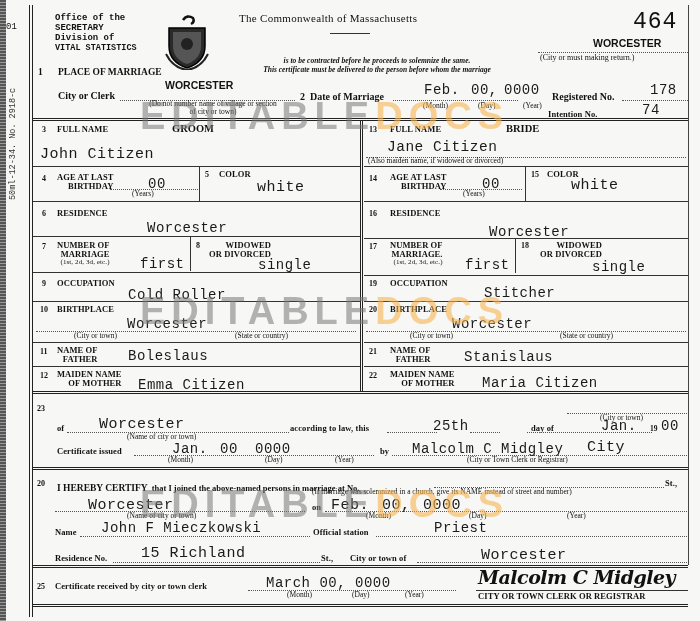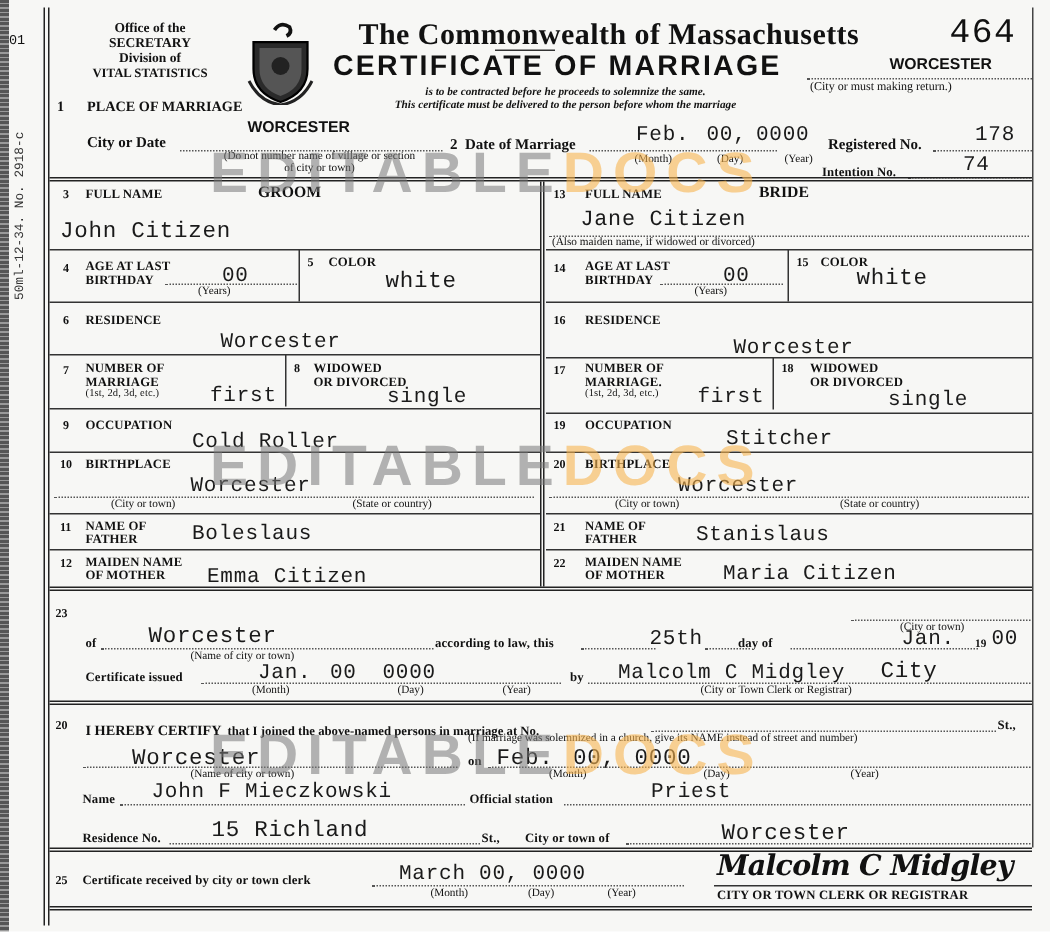--- a/index.html
+++ b/index.html
@@ -1,90 +1,89 @@
 <!DOCTYPE html>
 <html><head>
 <meta charset="utf-8">
 <style>
   * { box-sizing: border-box; margin: 0; padding: 0; }
   html, body { width: 700px; height: 621px; background: #fff; overflow: hidden; }
   body { position: relative; font-family: "Liberation Serif", "DejaVu Serif", serif; color: #111; }
 
   .page { position: absolute; left: 0; top: 0; width: 700px; height: 621px; background: #f7f7f5; }
   .abs { position: absolute; white-space: nowrap; }
-  .lbl { font-family: "Liberation Serif", serif; font-weight: bold; font-size: 8.5px; line-height: 9px; letter-spacing: 0.1px; }
+  .lbl { font-family: "Liberation Serif", serif; font-weight: bold; font-size: 8.5px; line-height: 9px; letter-spacing: 0.1px; text-align: right; }
   .lbl-sm { font-family: "Liberation Serif", serif; font-size: 7.5px; line-height: 8px; }
   .lbl-md { font-family: "Liberation Serif", serif; font-weight: bold; font-size: 9.5px; }
   .num { font-family: "Liberation Serif", serif; font-weight: bold; font-size: 8px; }
   .val { font-family: "Liberation Mono", "DejaVu Sans Mono", monospace; font-size: 14px; letter-spacing: 0.5px; color: #1a1a1a; }
   .hline { position: absolute; height: 0; border-top: 1px solid #333; }
   .hdot { position: absolute; height: 0; border-top: 1px dotted #555; }
   .hthick { position: absolute; height: 3px; border-top: 1px solid #222; border-bottom: 1px solid #222; }
   .vline { position: absolute; width: 0; border-left: 1px solid #333; }
   .vdbl { position: absolute; width: 3px; border-left: 1px solid #222; border-right: 1px solid #222; }
 
   .left-strip { position: absolute; left: 0; top: 0; width: 6px; height: 621px; background: repeating-linear-gradient(180deg, #555 0 2px, #999 2px 3px); }
   .frame-left { position: absolute; left: 29px; top: 5px; width: 4px; height: 612px; border-left: 1px solid #222; border-right: 1px solid #222; }
 
   .vertical-code { position: absolute; left: 8px; top: 200px; transform: rotate(-90deg); transform-origin: left top; font-family: "Liberation Mono", monospace; font-size: 8.5px; color: #333; white-space: nowrap; }
 
   .wm { position: absolute; font-family: "Liberation Sans", sans-serif; font-weight: bold; letter-spacing: 6px; white-space: nowrap; pointer-events: none; }
   .wm-grey { color: rgba(120,120,120,0.55); }
   .wm-orange { color: rgba(247,180,80,0.6); }
 
-  .gothic { font-family: "Liberation Serif", serif; font-weight: bold; font-size: 20px; letter-spacing: 0.3px; }
+  .gothic { font-family: "Liberation Serif", serif; font-weight: normal; font-size: 11px; letter-spacing: 0.3px; }
   .cert-title { font-family: "Liberation Sans", sans-serif; font-weight: bold; font-size: 19px; letter-spacing: 1.5px; }
   .italic-note { font-family: "Liberation Serif", serif; font-style: italic; font-weight: bold; font-size: 7.5px; line-height: 9px; text-align: center; }
   .sans-bold { font-family: "Liberation Sans", sans-serif; font-weight: bold; }
   .signature { font-family: "DejaVu Serif", serif; font-style: italic; font-weight: bold; font-size: 19px; letter-spacing: -0.5px; }
 </style>
 </head>
 <body>
 
 <div class="page">
 
   <div class="left-strip"></div>
   <div class="abs" style="left:6px;top:22px;font-family:'Liberation Mono',monospace;font-size:9px;">01</div>
   <div class="vertical-code">50ml-12-34. No. 2918-c</div>
   <div class="frame-left"></div>
 
-  <div class="abs" style="left:55px;top:13px;width:90px;text-align:center;font-size:9px;line-height:10px;font-weight:bold;">
+  <div class="abs" style="left:55px;top:13px;width:90px;font-size:9px;line-height:10px;font-weight:bold;font-family:Liberation Mono, monospace;">
     <div>Office of the</div>
     <div>SECRETARY</div>
     <div>Division of</div>
     <div style="font-size:8.5px;">VITAL STATISTICS</div>
   </div>
 
   <div class="abs" style="left:163px;top:14px;width:48px;height:56px;">
     <svg width="48" height="56" viewBox="0 0 48 56">
       <path d="M20 6 q4 -6 10 -2 q2 4 -2 6" fill="none" stroke="#111" stroke-width="2.5"></path>
       <path d="M6 14 L42 14 L42 32 Q42 48 24 54 Q6 48 6 32 Z" fill="#2a2a2a" stroke="#000" stroke-width="1.5"></path>
       <path d="M10 18 L38 18 L38 32 Q38 45 24 50 Q10 45 10 32 Z" fill="#555"></path>
       <circle cx="24" cy="30" r="6" fill="#222"></circle>
       <path d="M3 40 Q10 54 24 56 Q38 54 45 40" fill="none" stroke="#222" stroke-width="2"></path>
     </svg>
   </div>
 
   <div class="abs gothic" style="left:239px;top:12px;">The Commonwealth of Massachusetts</div>
   <div class="hline" style="left:330px;top:33px;width:40px;border-top:1px solid #333;"></div>
-  <div class="abs cert-title" style="left:222px;top:34px;">CERTIFICATE OF MARRIAGE</div>
   <div class="abs italic-note" style="left:222px;top:56px;width:310px;">
     <div>is to be contracted before he proceeds to solemnize the same.</div>
     <div>This certificate must be delivered to the person before whom the marriage</div>
   </div>
 
   <div class="abs" style="left:633px;top:9px;font-family:'Liberation Mono',monospace;font-size:23px;letter-spacing:1px;">464</div>
   <div class="abs sans-bold" style="left:593px;top:37px;font-size:10.5px;">WORCESTER</div>
   <div class="hdot" style="left:538px;top:52px;width:150px;"></div>
   <div class="abs lbl-sm" style="left:540px;top:54px;font-size:8px;">(City or must making return.)</div>
 
   <div class="abs lbl-md" style="left:38px;top:67px;">1</div>
   <div class="abs lbl-md" style="left:58px;top:67px;">PLACE OF MARRIAGE</div>
   <div class="abs sans-bold" style="left:165px;top:79px;font-size:10.5px;">WORCESTER</div>
-  <div class="abs lbl-md" style="left:58px;top:90px;font-size:10px;">City or Date</div>
+  <div class="abs lbl-md" style="left:58px;top:90px;font-size:10px;">City or Clerk</div>
   <div class="hdot" style="left:120px;top:100px;width:175px;"></div>
   <div class="abs lbl-sm" style="left:128px;top:100px;width:170px;text-align:center;font-size:7.5px;line-height:8px;">
     <div>(Do not number name of village or section</div>
     <div>of city or town)</div>
   </div>
 
   <div class="abs lbl-md" style="left:300px;top:91px;font-size:10px;">2</div>
   <div class="abs lbl-md" style="left:310px;top:91px;font-size:10px;">Date of Marriage</div>
   <div class="hdot" style="left:393px;top:100px;width:125px;"></div>
   <div class="abs val" style="left:424px;top:82px;">Feb.</div>
@@ -254,21 +253,21 @@
   <div class="abs lbl-sm" style="left:600px;top:414px;">(City or town)</div>
 
   <div class="abs lbl" style="left:57px;top:424px;">of</div>
   <div class="hdot" style="left:67px;top:432px;width:222px;"></div>
   <div class="abs val" style="left:99px;top:416px;font-size:15px;">Worcester</div>
   <div class="abs lbl-sm" style="left:127px;top:433px;">(Name of city or town)</div>
   <div class="abs lbl" style="left:290px;top:424px;">according to law, this</div>
   <div class="hdot" style="left:387px;top:432px;width:50px;"></div>
   <div class="abs val" style="left:433px;top:418px;">25th</div>
   <div class="hdot" style="left:470px;top:432px;width:30px;"></div>
-  <div class="abs lbl" style="left:480px;top:424px;padding-left:12px;">day of</div>
+  <div class="abs lbl" style="left:519px;top:424px;padding-left:12px;">day of</div>
   <div class="hdot" style="left:527px;top:432px;width:125px;"></div>
   <div class="abs val" style="left:601px;top:418px;">Jan.</div>
   <div class="abs lbl" style="left:650px;top:424px;font-size:7.5px;">19</div>
   <div class="abs val" style="left:661px;top:418px;">00</div>
 
   <div class="abs lbl" style="left:57px;top:447px;">Certificate issued</div>
   <div class="hdot" style="left:134px;top:455px;width:240px;"></div>
   <div class="abs val" style="left:172px;top:441px;">Jan.</div>
   <div class="abs val" style="left:220px;top:441px;">00</div>
   <div class="abs val" style="left:255px;top:441px;">0000</div>

